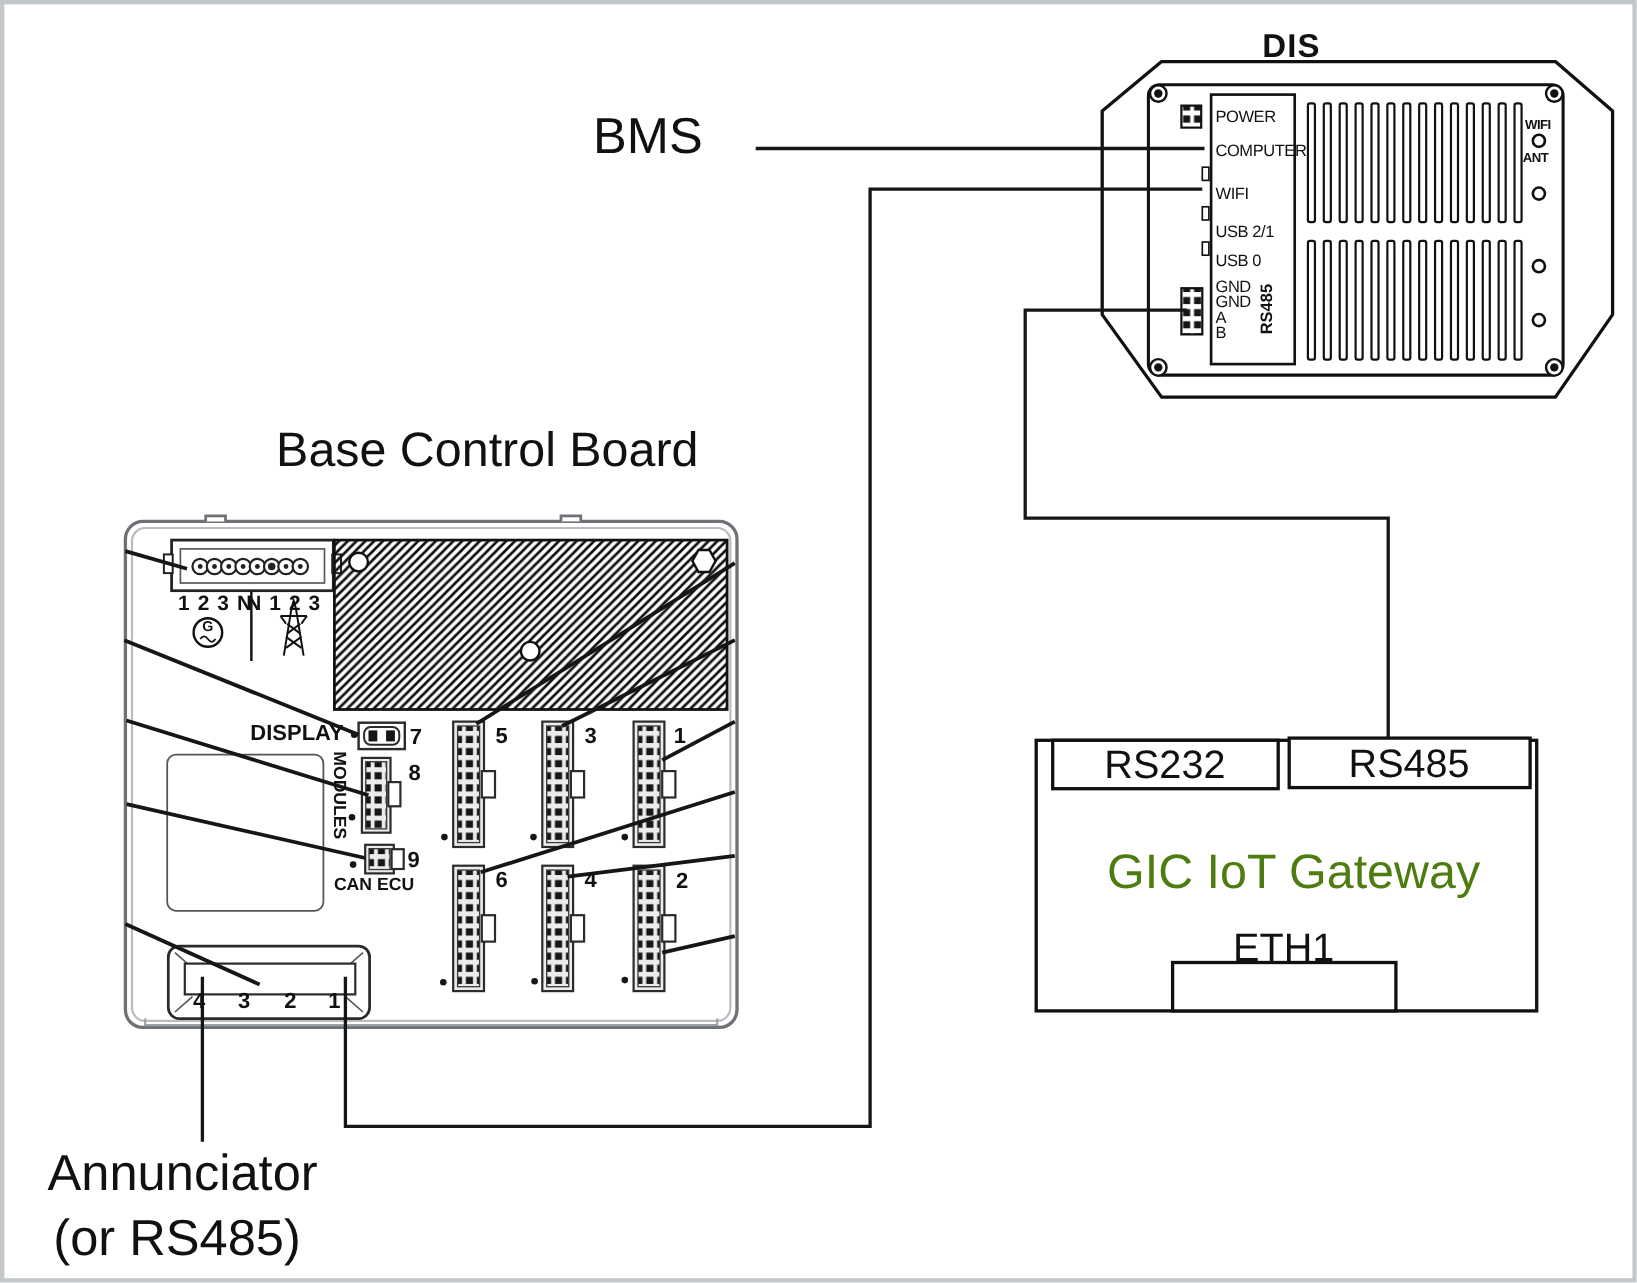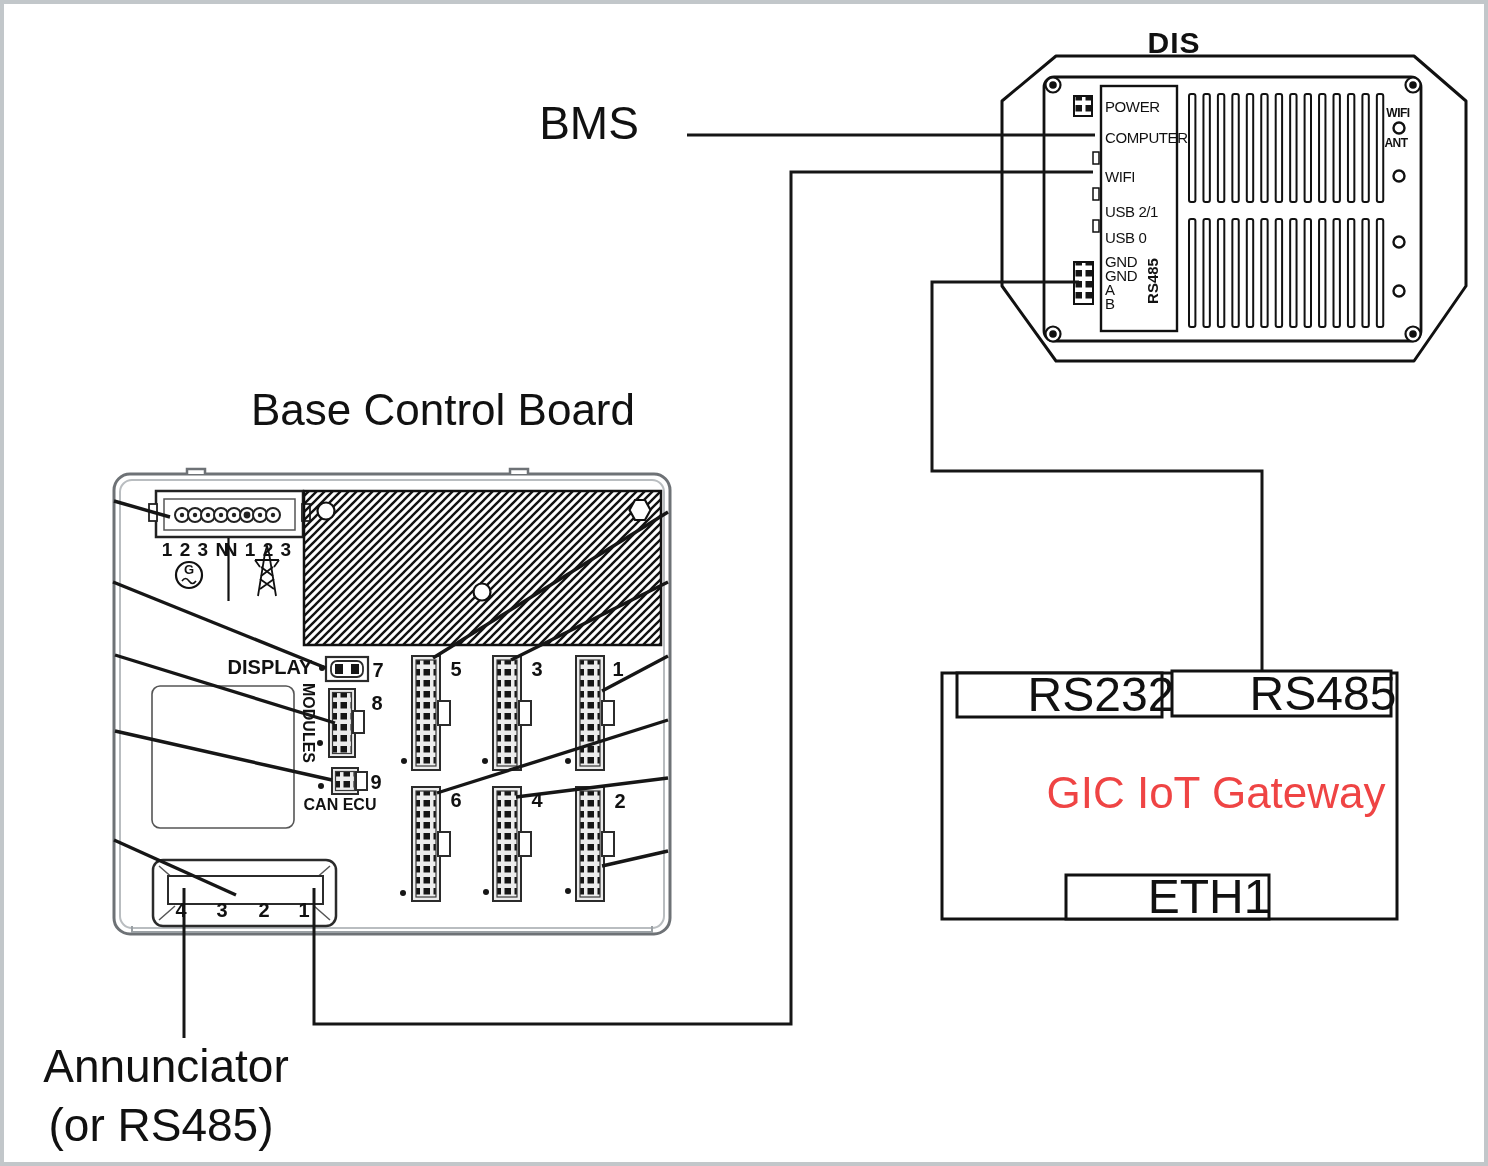--- a/index.html
+++ b/index.html
@@ -8,21 +8,21 @@
     box-sizing:border-box;border:4px solid #c2c7ca;overflow:hidden;
     font-family:"Liberation Sans","DejaVu Sans",sans-serif;color:#111;
   }
   svg{position:absolute;left:0;top:0;}
   .ctr{position:absolute;transform:translate(-50%,-50%);white-space:nowrap;line-height:1;}
   .rotccw{transform:translate(-50%,-50%) rotate(-90deg);}
   .rotcw{transform:translate(-50%,-50%) rotate(90deg);}
   .big{font-size:46px;}
   .title{font-size:44px;}
   .disbold{font-size:30px;font-weight:bold;letter-spacing:1px;}
-  .port{font-size:48px;margin-left:42px;}
+  .port{font-size:36px;}
   .num{font-size:20px;font-weight:bold;}
   .small{font-size:16px;font-weight:bold;}
   .tnum{font-size:19px;font-weight:bold;letter-spacing:1px;}
   .prow{position:absolute;left:1101px;transform:translateY(-50%);
         font-size:15px;font-weight:normal;letter-spacing:-0.4px;white-space:nowrap;line-height:1;}
   .tiny{font-size:12px;font-weight:bold;letter-spacing:-0.5px;}
 </style>
 </head>
 <body>
 
@@ -242,24 +242,24 @@
     <rect x="1062" y="871" width="203" height="44" fill="#fff" stroke="#111" stroke-width="3"></rect>
   </g>
 </svg>
 
 <div class="ctr disbold" style="left:1170px;top:39px;text-align:center;">DIS</div>
 <div class="ctr big" style="left:585px;top:119px;">BMS</div>
 <div class="ctr title" style="left:415px;top:406px;margin-left:24px;">Base Control Board</div>
 <div class="ctr big" style="left:162px;top:1062px;text-align:center;">Annunciator</div>
 <div class="ctr big" style="left:157px;top:1121px;">(or RS485)</div>
 
-<div class="ctr title" style="left: 1172px; top: 789px; color: #ef4444; margin-left: 40px;">GIC IoT Gateway</div>
+<div class="ctr title" style="left: 1172px; top: 789px; color: #4d7c0f;">GIC IoT Gateway</div>
 <div class="ctr port" style="left:1055px;top:691px;">RS232</div>
 <div class="ctr port" style="left:1277px;top:690px;">RS485</div>
-<div class="ctr port" style="left:1163px;top:893px;">ETH1</div>
+<div class="ctr port" style="left:1163px;top:858px;">ETH1</div>
 
 <div class="prow" style="top:102px;">POWER</div>
 <div class="prow" style="top:133px;">COMPUTER</div>
 <div class="prow" style="top:172px;">WIFI</div>
 <div class="prow" style="top:207px;">USB 2/1</div>
 <div class="prow" style="top:233px;">USB 0</div>
 <div class="prow" style="top:257px;">GND</div>
 <div class="prow" style="top:271px;">GND</div>
 <div class="prow" style="top:285px;">A</div>
 <div class="prow" style="top:299px;">B</div>

